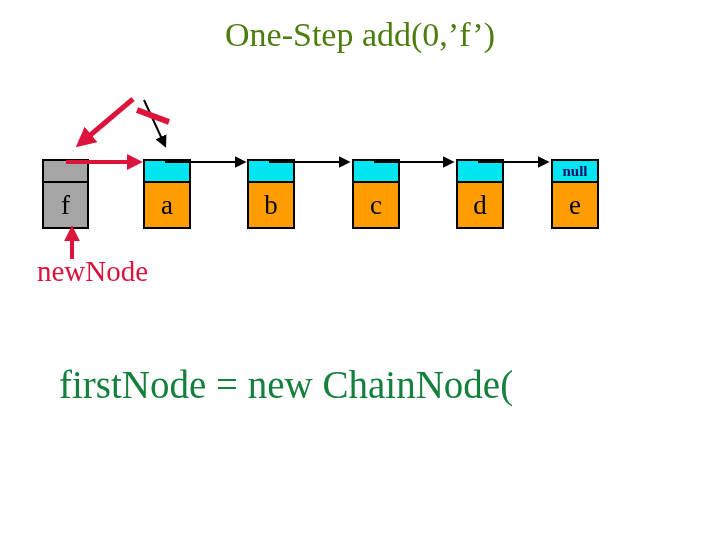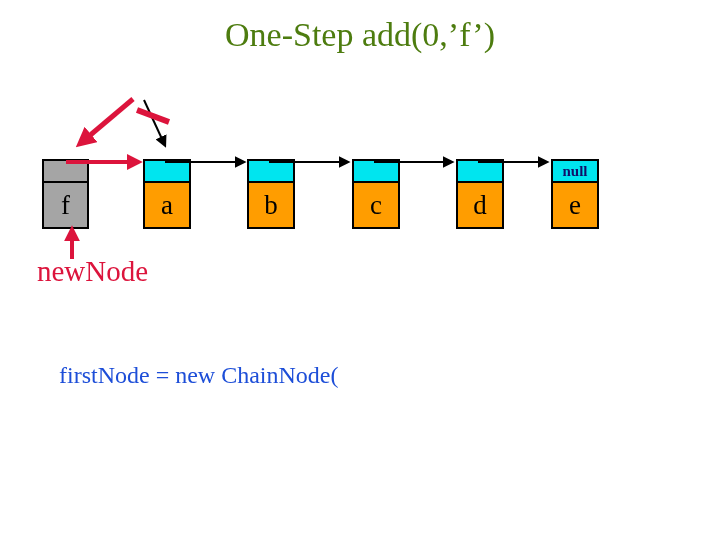--- a/index.html
+++ b/index.html
@@ -7,21 +7,21 @@
     position:relative;width:720px;height:540px;background:#ffffff;overflow:hidden;
     font-family:"Liberation Serif","DejaVu Serif",serif;
   }
   .title{
     position:absolute;top:16px;left:0;width:720px;text-align:center;
     font-size:34px;color:#4d7c0f;white-space:nowrap;
   }
   .red-label{position:absolute;color:#dc143c;font-size:29px;white-space:nowrap;}
   .first-node-label{left:96px;top:66px;}
   .new-node-label{left:37px;top:255px;text-align:right;}
-  .code-line{position:absolute;color:#1d4ed8;font-size:24px;white-space:nowrap;}
+  .code-line{position:absolute;color:#15803d;font-size:39px;white-space:nowrap;}
   .code-line-1{left:59px;top:362px;}
   .code-line-2{left:244px;top:401px;}
 
   .node{
     position:absolute;top:151px;width:48px;height:70px;box-sizing:border-box;
     border:2px solid #000;display:flex;flex-direction:column;margin-top:8px;
   }
   .node .ptr{
     height:22px;box-sizing:border-box;border-bottom:2px solid #000;background:#00e5ef;
     display:flex;align-items:center;justify-content:center;overflow:hidden;

